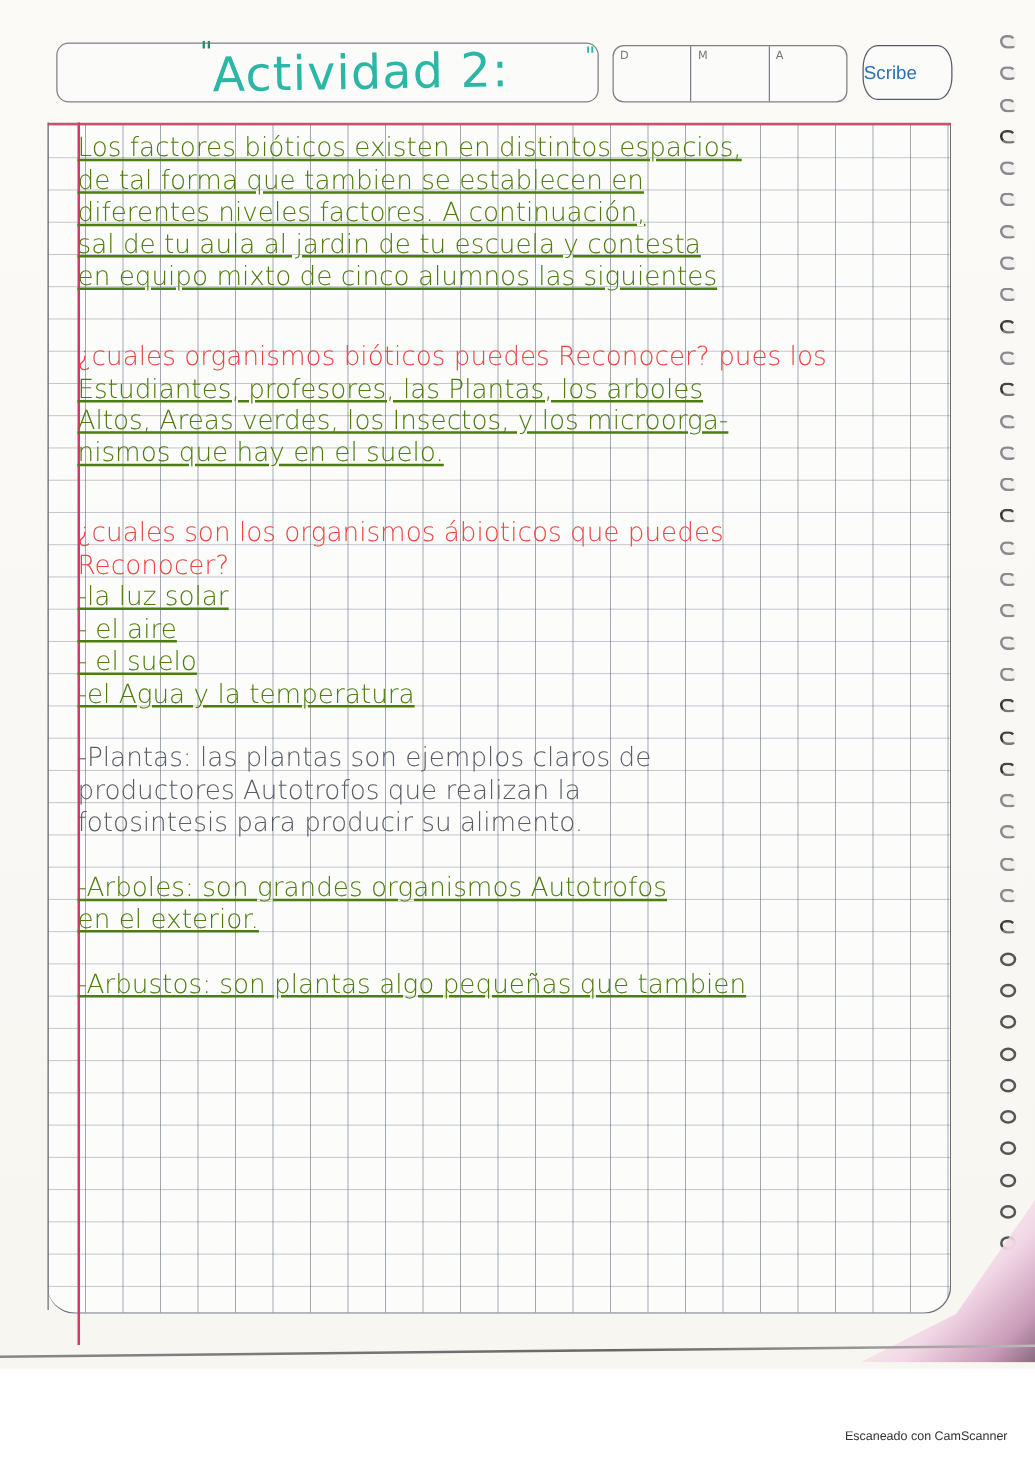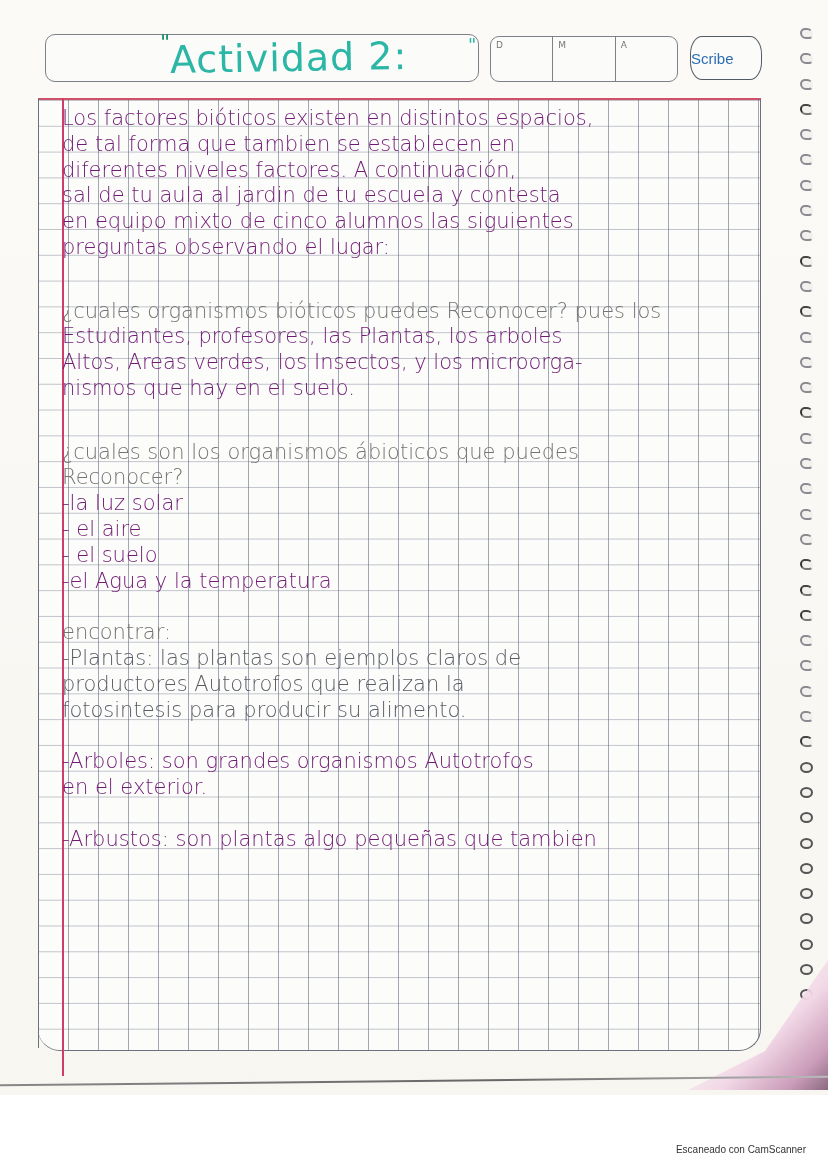--- a/index.html
+++ b/index.html
@@ -67,22 +67,22 @@
 
     
     .content {
       position: absolute; left: 62px; top: 106px; width: 710px;
       font-family: "DejaVu Sans", sans-serif;
       font-size: 21px; line-height: 25.8px; color: #1c1c22;
       font-weight: 300;
     }
     .para { margin: 0; }
     .para p { margin: 0; white-space: nowrap; }
-    .blue { color: #737373; }
-    .black { color: #701a75; }
+    .blue { color: #ef4444; }
+    .black { color: #4d7c0f; text-decoration: underline; }
     .gray { color: #5a5c66; }
     .gap-1 { height: 25.8px; }
     .gap-half { height: 12px; }
 
     
     .holes {
       position: absolute; left: 800px; top: 28px; width: 24px; height: 1040px;
       display: flex; flex-direction: column; gap: 0;
     }
     .hole {
@@ -134,21 +134,20 @@
 <div class="margin-line"></div>
 
 <div class="content">
 
   <div class="para black">
     <p>Los factores bióticos existen en distintos espacios,</p>
     <p>de tal forma que tambien se establecen en</p>
     <p>diferentes niveles factores. A continuación,</p>
     <p>sal de tu aula al jardin de tu escuela y contesta</p>
     <p>en equipo mixto de cinco alumnos las siguientes</p>
-    <p>preguntas observando el lugar:</p>
   </div>
 
   <div class="gap-1"></div>
   <div class="gap-half"></div>
 
   <div class="para">
     <p><span class="blue">¿cuales organismos bióticos puedes Reconocer? pues los</span></p>
     <p class="black">Estudiantes, profesores, las Plantas, los arboles</p>
     <p class="black">Altos, Areas verdes, los Insectos, y los microorga-</p>
     <p class="black">nismos que hay en el suelo.</p>
@@ -162,21 +161,20 @@
     <p class="blue">Reconocer?</p>
     <p class="black">-la luz solar</p>
     <p class="black">- el aire</p>
     <p class="black">- el suelo</p>
     <p class="black">-el Agua  y la temperatura</p>
   </div>
 
   <div class="gap-1"></div>
 
   <div class="para">
-    <p class="blue">encontrar:</p>
     <p class="gray">-Plantas: las plantas son ejemplos claros de</p>
     <p class="gray">productores Autotrofos que realizan la</p>
     <p class="gray">fotosintesis para producir su alimento.</p>
     <div class="gap-1"></div>
     <p class="black">-Arboles: son grandes organismos Autotrofos</p>
     <p class="black">en el exterior.</p>
     <div class="gap-1"></div>
     <p class="black">-Arbustos: son plantas algo pequeñas que tambien</p>
   </div>
 </div>

